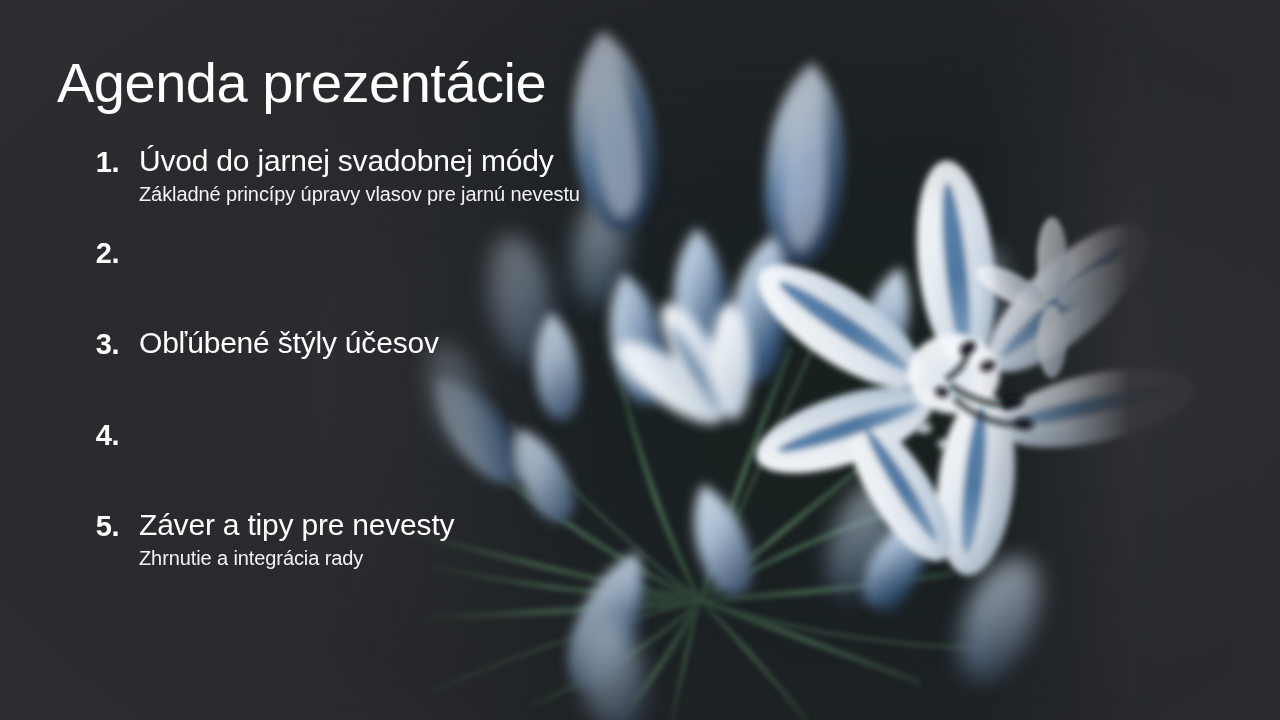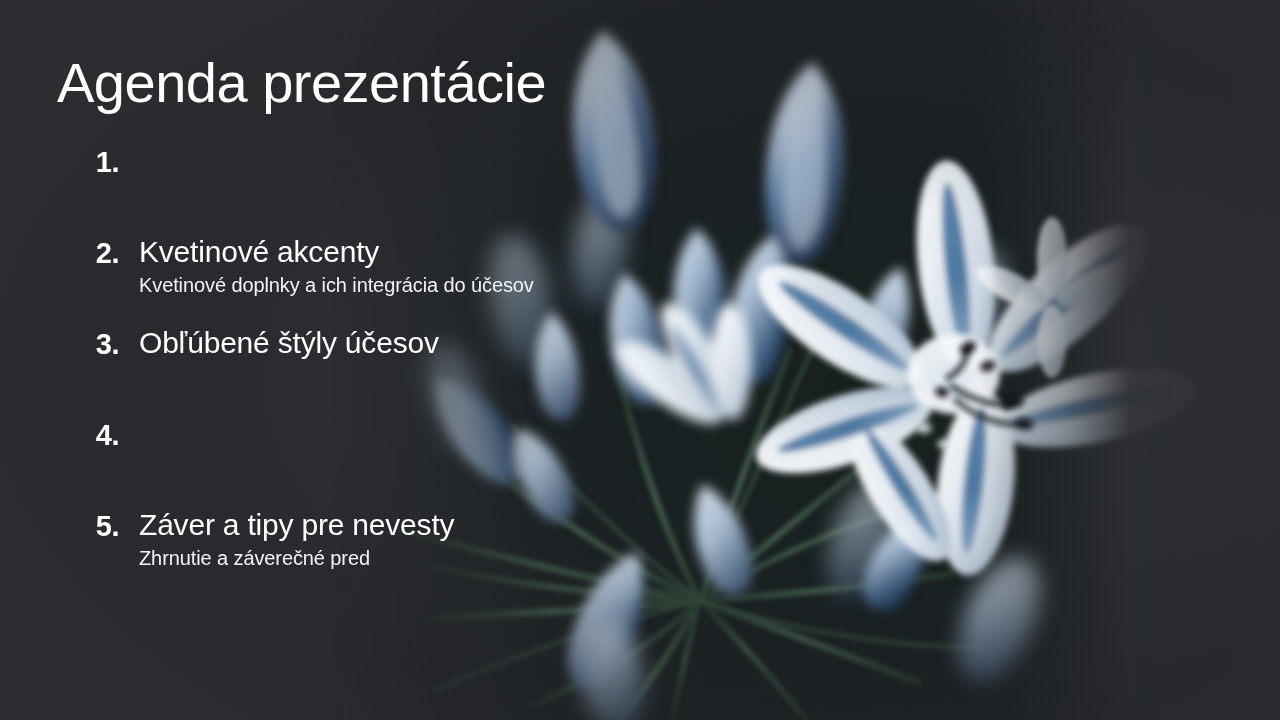--- a/index.html
+++ b/index.html
@@ -353,46 +353,46 @@
   </div>
 
   <div class="content">
 
     <h1 class="title">Agenda prezentácie</h1>
 
     <ol class="agenda-list">
 
       <li class="agenda-item">
         <span class="item-num">1.</span>
+        <span class="item-body">
+          <span class="item-title">Úvod do jarnej svadobnej módy</span>
+          <span class="item-sub" style="display:block">Základné princípy úpravy vlasov pre jarnú nevestu</span>
+        </span>
       </li>
 
       <li class="agenda-item">
         <span class="item-num">2.</span>
-        <span class="item-body">
-          <span class="item-title">Kvetinové akcenty</span>
-          <span class="item-sub" style="display:block">Kvetinové doplnky a ich integrácia do účesov</span>
-        </span>
       </li>
 
       <li class="agenda-item">
         <span class="item-num">3.</span>
         <span class="item-body">
           <span class="item-title">Obľúbené štýly účesov</span>
         </span>
       </li>
 
       <li class="agenda-item">
         <span class="item-num">4.</span>
         <span class="item-body">
         </span>
       </li>
 
       <li class="agenda-item">
         <span class="item-num">5.</span>
         <span class="item-body">
           <span class="item-title">Záver a tipy pre nevesty</span>
-          <span class="item-sub" style="display:block">Zhrnutie a záverečné pred</span>
+          <span class="item-sub" style="display:block">Zhrnutie a integrácia rady</span>
         </span>
       </li>
 
     </ol>
   </div>
 </div>
 
 </body></html>

